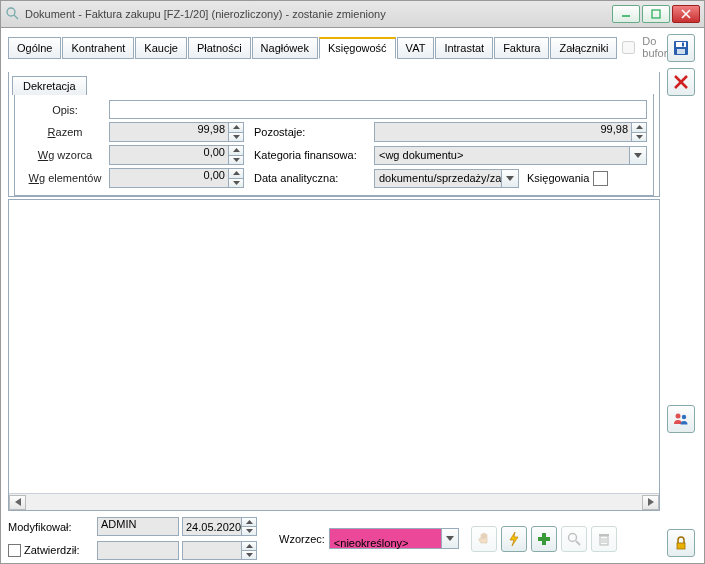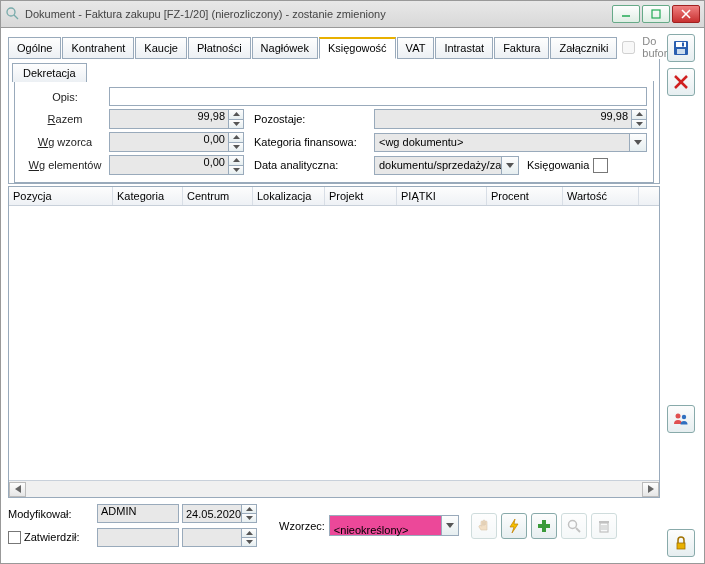--- a/index.html
+++ b/index.html
@@ -23,21 +23,21 @@
   .right-rail .spacer { flex:1; }
   
   
   .tabs1 { display:flex; align-items:center; padding:2px 2px 0 2px; }
   .tabs1 .tab { padding:4px 8px; border:1px solid #9ab; background:linear-gradient(#fefefe,#ecf0f4); margin-right:1px; cursor:pointer; border-bottom:1px solid #9ab; position:relative; top:1px; }
   .tabs1 .tab.active { background:#fff; border-bottom-color:#fff; font-weight:normal; border-top:2px solid #e8b000; padding-top:3px; }
   .tabs1 .bufora { margin-left:auto; margin-right:6px; display:flex; align-items:center; color:#888; gap:4px; }
   .tabs1 .bufora input { width:13px; height:13px; }
   
   
-  .tabs2-wrap { border:1px solid #9ab; border-top:none; margin:0 2px 0 2px; padding:3px 3px 0 3px; background:#fff; }
+  .tabs2-wrap { border:1px solid #9ab; border-top:none; margin:13px 2px 0 2px; padding:3px 3px 0 3px; background:#fff; }
   .tabs2 { display:flex; }
   .tabs2 .tab { padding:3px 10px; border:1px solid #9ab; background:linear-gradient(#fefefe,#ecf0f4); margin-right:1px; cursor:pointer; position:relative; top:1px; border-bottom:none; }
   .tabs2 .tab.active { background:#fff; border-bottom:1px solid #fff; border-top:2px solid #e8b000; padding-top:2px; }
   
   
   .form-panel { border:1px solid #9ab; border-top:none; margin:0 2px; padding:6px 6px 4px 6px; }
   .form-row { display:flex; align-items:center; margin-bottom:3px; }
   .lbl { width:88px; color:#222;text-align:center; }
   .lbl .ul { text-decoration:underline; }
   .opis-input { flex:1; height:19px; border:1px solid #9ab; background:#fff; padding:0 3px; }
@@ -214,30 +214,20 @@
                 </svg>
               </div>
             </div>
           <span class="kseg-lbl">Księgowania</span>
           <span class="kseg-chk"></span>
         </div>
       </div>
     </div>
 
     <div class="grid-wrap">
-      <div class="grid-head" id="grid-head">
-          <div class="gh" style="width: 104px;">Pozycja</div>
-          <div class="gh" style="width: 70px;">Kategoria</div>
-          <div class="gh" style="width: 70px;">Centrum</div>
-          <div class="gh" style="width: 72px;">Lokalizacja</div>
-          <div class="gh" style="width: 72px;">Projekt</div>
-          <div class="gh" style="width: 90px;">PIĄTKI</div>
-          <div class="gh" style="width: 76px;">Procent</div>
-          <div class="gh" style="width: 76px;">Wartość</div>
-        </div>
       <div class="grid-body" id="grid-body">
           <div class="grid-row">
             <div class="gc" style="width: 104px;"></div>
             <div class="gc" style="width: 70px;"></div>
             <div class="gc" style="width: 70px;"></div>
             <div class="gc" style="width: 72px;"></div>
             <div class="gc" style="width: 72px;"></div>
             <div class="gc" style="width: 90px;"></div>
             <div class="gc" style="width: 76px;"></div>
             <div class="gc" style="width: 76px;"></div>

